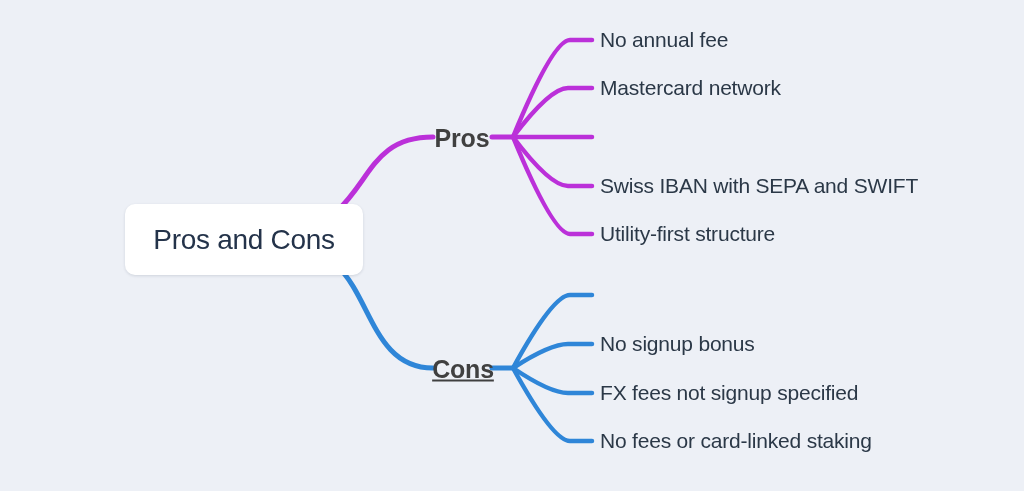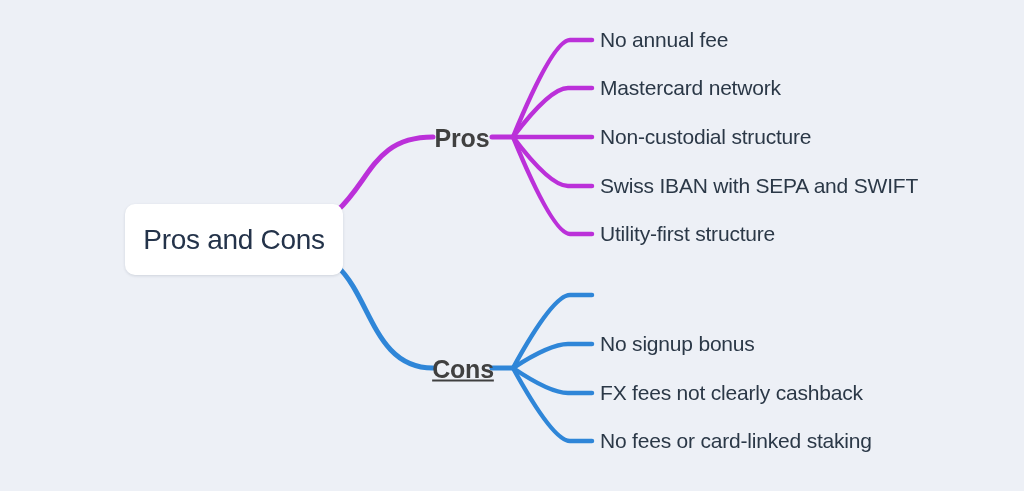--- a/index.html
+++ b/index.html
@@ -15,21 +15,21 @@
     overflow: hidden;
   }
   .edges {
     position: absolute;
     left: 0; top: 0;
     width: 1024px; height: 491px;
   }
   .root-node {
     position: absolute;
     left: 125px; top: 204px;
-    width: 218px; height: 71px;
+    width: 238px; height: 71px;
     background: #ffffff;
     border-radius: 10px;
     box-shadow: 0 1px 3px rgba(30, 42, 70, 0.14);
     display: flex;
     align-items: center;
     justify-content: center;
     color: #24334a;
     font-size: 28px;
     font-weight: 500;
     letter-spacing: -0.3px;
@@ -86,21 +86,20 @@
 
   <div class="root-node">
     <span>Pros and Cons</span>
   </div>
 
   <div class="branch-label pros">Pros</div>
   <div class="branch-label cons">Cons</div>
 
   <div class="leaf" style="top:40px">No annual fee</div>
   <div class="leaf" style="top:88px">Mastercard network</div>
-  <div class="leaf" style="top:137px">Non-custodial structure</div>
   <div class="leaf" style="top:186px">Swiss IBAN with SEPA and SWIFT</div>
   <div class="leaf" style="top:234px">Utility-first structure</div>
 
   <div class="leaf" style="top:344px">No signup bonus</div>
-  <div class="leaf" style="top:393px">FX fees not clearly cashback</div>
+  <div class="leaf" style="top:393px">FX fees not signup specified</div>
   <div class="leaf" style="top:441px">No fees or card-linked staking</div>
 
 </div>
 
 </body></html>

